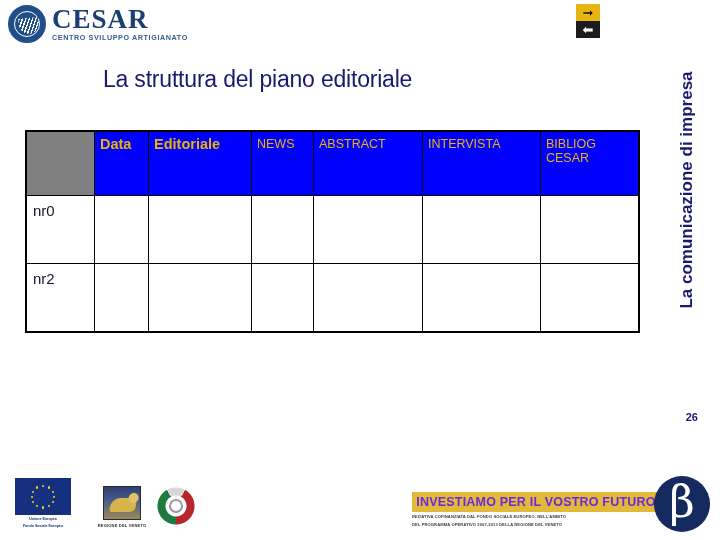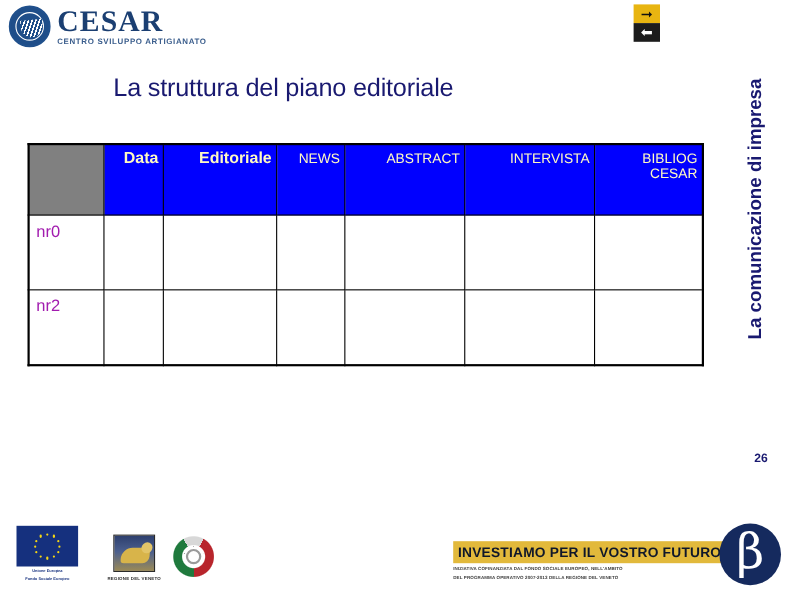--- a/index.html
+++ b/index.html
@@ -177,41 +177,41 @@
   }
   .plan-table td, .plan-table th {
     border: 1px solid #000000;
     padding: 0;
     vertical-align: top;
     background: #ffffff;
   }
   .plan-table thead th {
     height: 58px;
     background: #0000ff;
-    color: #fef9c3;
-    text-align: right;
+    color: #eab308;
+    text-align: left;
     font-weight: normal;
     font-size: 12.5px;
     padding: 5px 4px 0 5px;
     line-height: 1.12;
   }
   .plan-table thead th.corner {
     background: #808080;
   }
   .plan-table thead th.bold-head {
     font-weight: bold;
     font-size: 14.5px;
     padding-top: 4px;
   }
   .plan-table tbody td {
     height: 61px;
   }
   .plan-table tbody td.rowlabel {
     font-size: 15px;
-    color: #a21caf;
+    color: #0f172a;
     padding: 6px 0 0 6px;
     white-space: nowrap;
     margin-left: 48px;
   }
 
   
   .col-corner    { width: 58px; }
   .col-data      { width: 44px; }
   .col-editoriale{ width: 93px; }
   .col-news      { width: 52px; }
@@ -344,21 +344,21 @@
   }
 
   
   .invest-banner {
     position: absolute;
     left: 412px; bottom: 12px;
     width: 248px;
   }
   .invest-bar {
     background: #e2b93b;
-    color: #0f172a;
+    color: #6d28d9;
     font-weight: bold;
     font-size: 12.5px;
     letter-spacing: 0.2px;
     text-align: center;
     padding: 3px 2px 3px 2px;
     white-space: nowrap;
   }
   .invest-sub {
     font-size: 4.1px;
     font-weight: bold;

